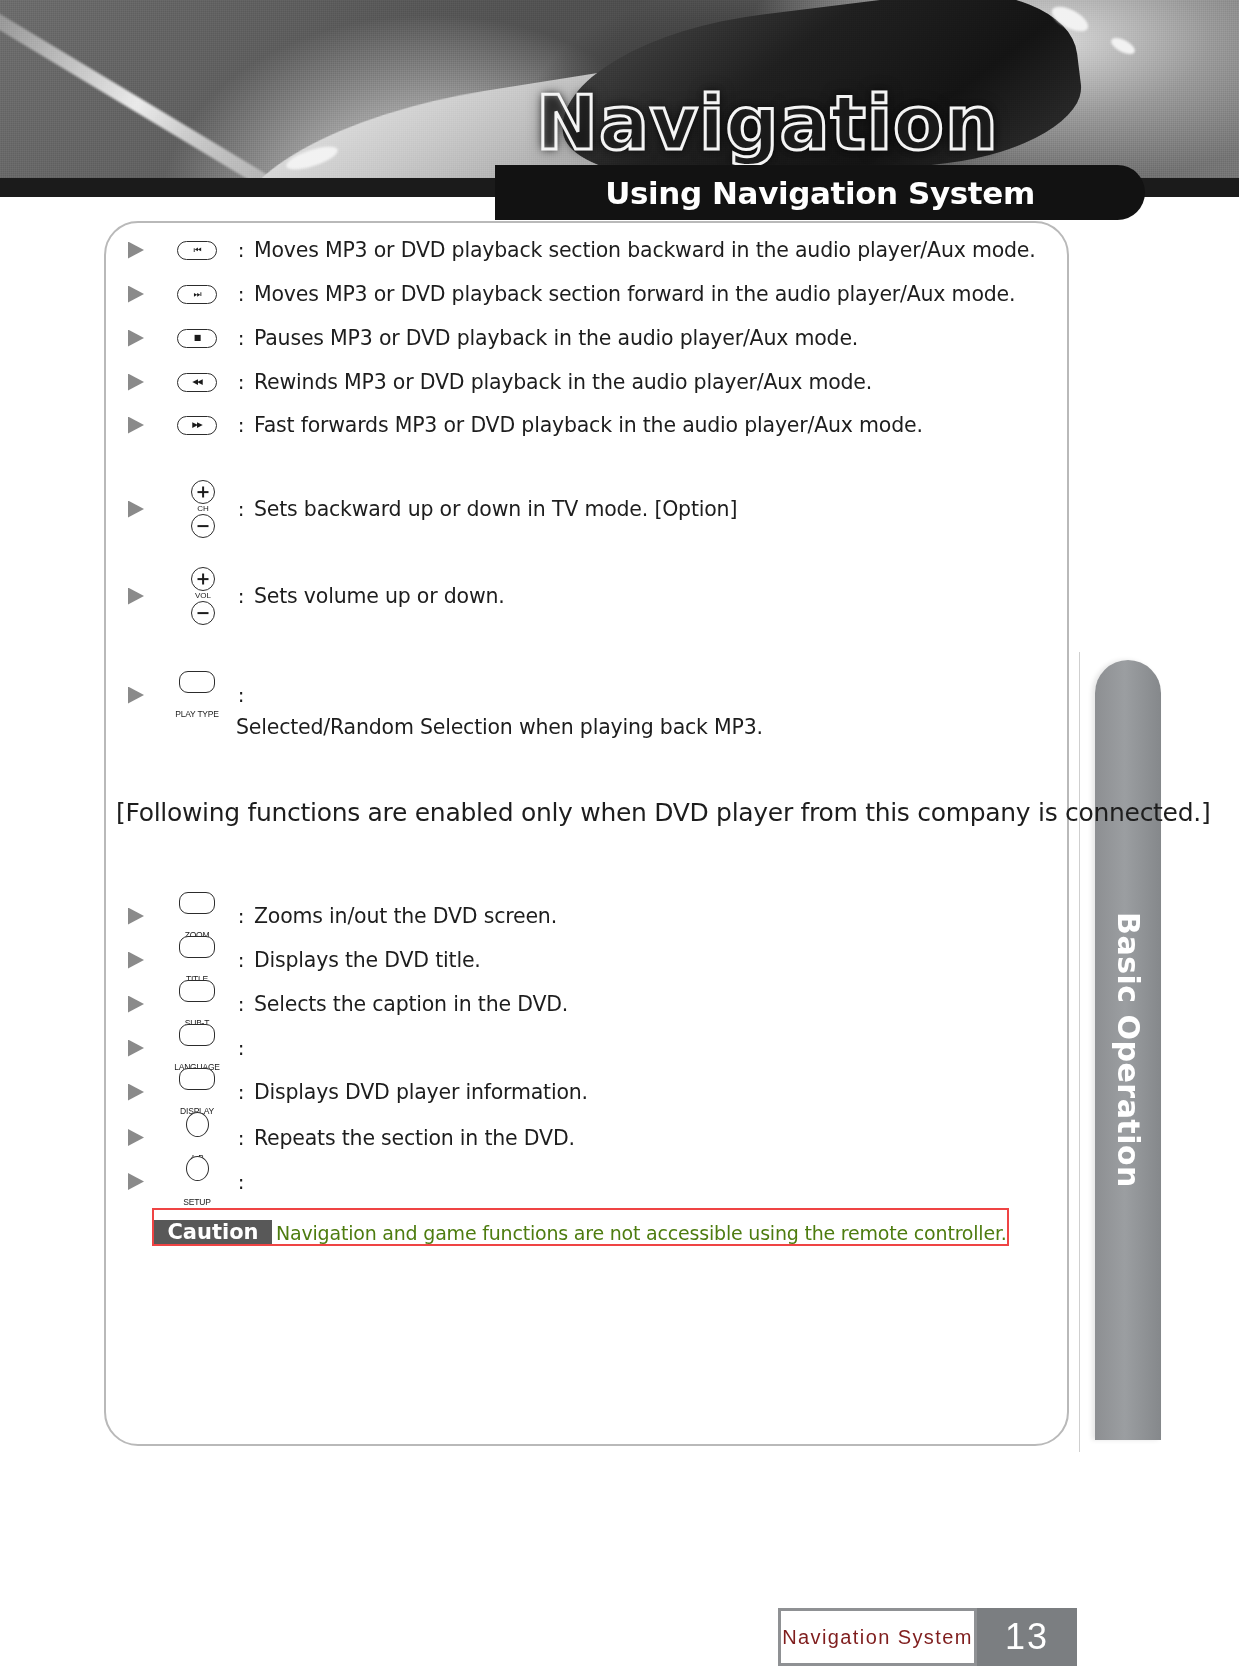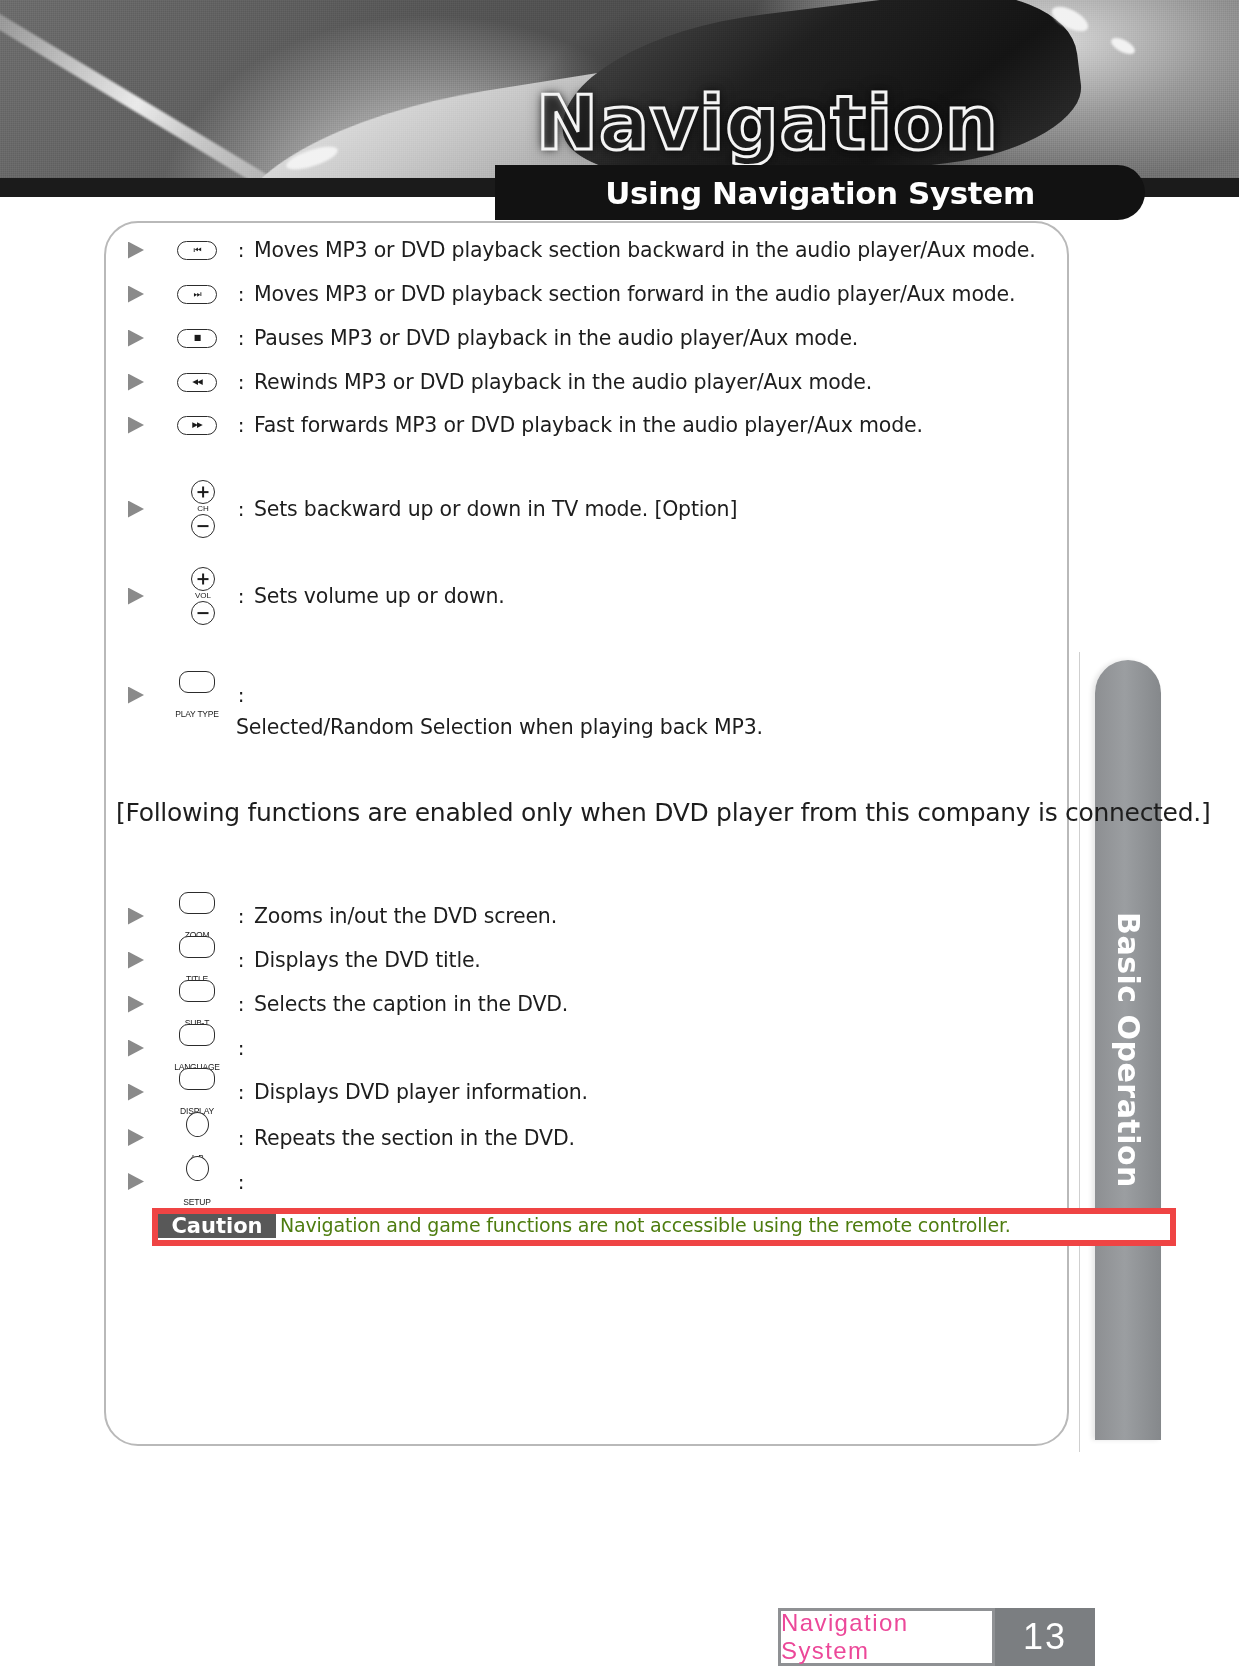--- a/index.html
+++ b/index.html
@@ -276,24 +276,24 @@
     font-size: 25px;
     color: #1d1d1d;
     white-space: nowrap;
     letter-spacing: -0.3px;
   }
 
   
   .caution {
     position: absolute;
     left: 152px; top: 1208px;
-    width: 1024px; height: 38px;
-    display: flex;
-    align-items: flex-start;
-    border: 6px solid #ef4444;
+    width: 857px; height: 38px;
+    display: flex;
+    align-items: flex-end;
+    border: 2px solid #ef4444;
     background: #fff;
   }
   .caution .label {
     width: 118px;
     flex: 0 0 118px;
     background: #585858;
     color: #ffffff;
     font-family: "DejaVu Sans", sans-serif;
     font-weight: 700;
     font-size: 21px;
@@ -314,27 +314,27 @@
 
   
   .footer {
     position: absolute;
     left: 778px; top: 1608px;
     display: flex;
     align-items: stretch;
     height: 58px;
   }
   .footer .namebox {
-    width: 217px;
+    width: 199px;
     border: 3px solid #8f9194;
     background: #ffffff;
     display: flex; align-items: center; justify-content: center;
-    color: #ec4899;
+    color: #7f1d1d;
     font-family: "Liberation Sans", sans-serif;
-    font-size: 24px;
+    font-size: 20px;
     letter-spacing: 1.4px;
   }
   .footer .pagebox {
     width: 100px;
     background: #7b7e81;
     display: flex; align-items: center; justify-content: center;
     color: #ffffff;
     font-family: "Liberation Sans", sans-serif;
     font-size: 36px;
     letter-spacing: 2px;

